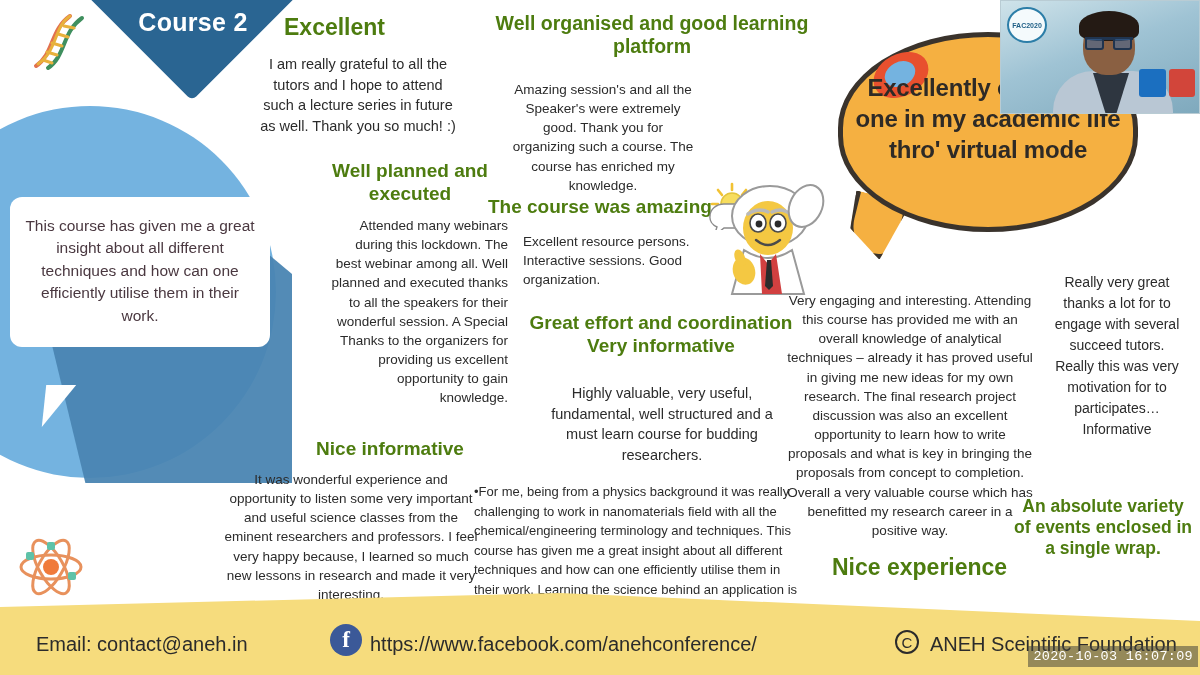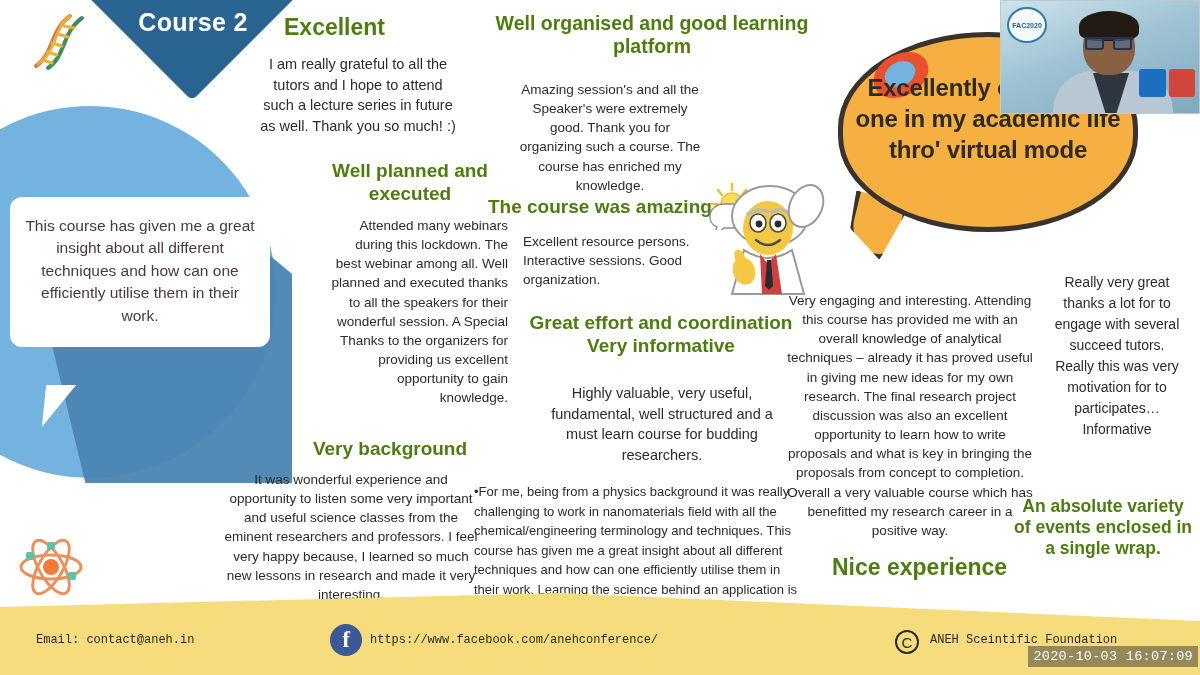--- a/index.html
+++ b/index.html
@@ -136,21 +136,21 @@
   }
 
   
   .footer {
     position: absolute;
     left: 0; bottom: 0;
     width: 1200px; height: 82px;
     background: #f6dc7d;
     clip-path: polygon(0 14px, 560px 0px, 1200px 28px, 1200px 100%, 0 100%);
   }
-  .footer-item { position: absolute; color: #2b2b2b; font-size: 12px; font-family: Liberation Mono, monospace; }
+  .footer-item { position: absolute; color: #2b2b2b; font-size: 20px; }
 
   .fb-icon {
     position: absolute;
     left: 330px; top: 624px;
     width: 32px; height: 32px;
     border-radius: 50%;
     background: #3b5998;
     color: #fff;
     font-family: "Liberation Serif", serif;
     font-weight: bold;
@@ -309,25 +309,25 @@
     <rect x="56" y="42" width="8" height="8" rx="2" fill="#5ec2a8"></rect>
     <rect x="35" y="12" width="8" height="8" rx="2" fill="#5ec2a8"></rect>
   </svg>
 
   <div class="hd" style="left:284px; top:14px; width:190px; font-size:23px; text-align:left;">Excellent</div>
   <div class="bd" style="left:258px; top:54px; width:200px; font-size:14.5px; text-align:center;">I am really grateful to all the tutors and I hope to attend such a lecture series in future as well. Thank you so much! :)</div>
 
   <div class="hd" style="left:320px; top:160px; width:180px; font-size:19px; text-align:center;">Well planned and executed</div>
   <div class="bd" style="left:330px; top:216px; width:178px; font-size:13.5px; text-align:right;">Attended many webinars during this lockdown. The best webinar among all. Well planned and executed thanks to all the speakers for their wonderful session. A Special Thanks to the organizers for providing us excellent opportunity to gain knowledge.</div>
 
-  <div class="hd" style="left:300px; top:438px; width:180px; font-size:19px; text-align:center;">Very background</div>
+  <div class="hd" style="left:300px; top:438px; width:180px; font-size:19px; text-align:center;">Nice informative</div>
   <div class="bd" style="left:222px; top:470px; width:258px; font-size:13.5px; text-align:center;">It was wonderful experience and opportunity to listen some very important and useful science classes from the eminent researchers and professors. I feel very happy because, I learned so much new lessons in research and made it very interesting.</div>
 
   <div class="hd" style="left:484px; top:12px; width:336px; font-size:19.5px; text-align:center;">Well organised and good learning platform</div>
-  <div class="bd" style="left:512px; top:80px; width:182px; font-size:13.5px; text-align:center;margin-left:7px;">Amazing session's and all the Speaker's were extremely good. Thank you for organizing such a course. The course has enriched my knowledge.</div>
+  <div class="bd" style="left:512px; top:80px; width:182px; font-size:13.5px; text-align:center;">Amazing session's and all the Speaker's were extremely good. Thank you for organizing such a course. The course has enriched my knowledge.</div>
 
   <div class="hd" style="left:488px; top:196px; width:250px; font-size:19px; text-align:left;">The course was amazing</div>
   <div class="bd" style="left:523px; top:232px; width:180px; font-size:13.5px; text-align:left;">Excellent resource persons. Interactive sessions. Good organization.</div>
 
   <div class="hd" style="left:516px; top:312px; width:290px; font-size:19px; text-align:center;">Great effort and coordination Very informative</div>
   <div class="bd" style="left:548px; top:383px; width:228px; font-size:14.5px; text-align:center;">Highly valuable, very useful, fundamental, well structured and a must learn course for budding researchers.</div>
 
   <div class="bd" style="left:474px; top:482px; width:330px; font-size:13px; text-align:left; line-height:1.5;">•For me, being from a physics background it was really challenging to work in nanomaterials field with all the chemical/engineering terminology and techniques. This course has given me a great insight about all different techniques and how can one efficiently utilise them in their work. Learning the science behind an application is always fun. Thank you and congratulations for such a great course.</div>
 
   <div class="bd" style="left:786px; top:291px; width:248px; font-size:13.5px; text-align:center;">Very engaging and interesting. Attending this course has provided me with an overall knowledge of analytical techniques – already it has proved useful in giving me new ideas for my own research. The final research project discussion was also an excellent opportunity to learn how to write proposals and what is key in bringing the proposals from concept to completion. Overall a very valuable course which has benefitted my research career in a positive way.</div>

